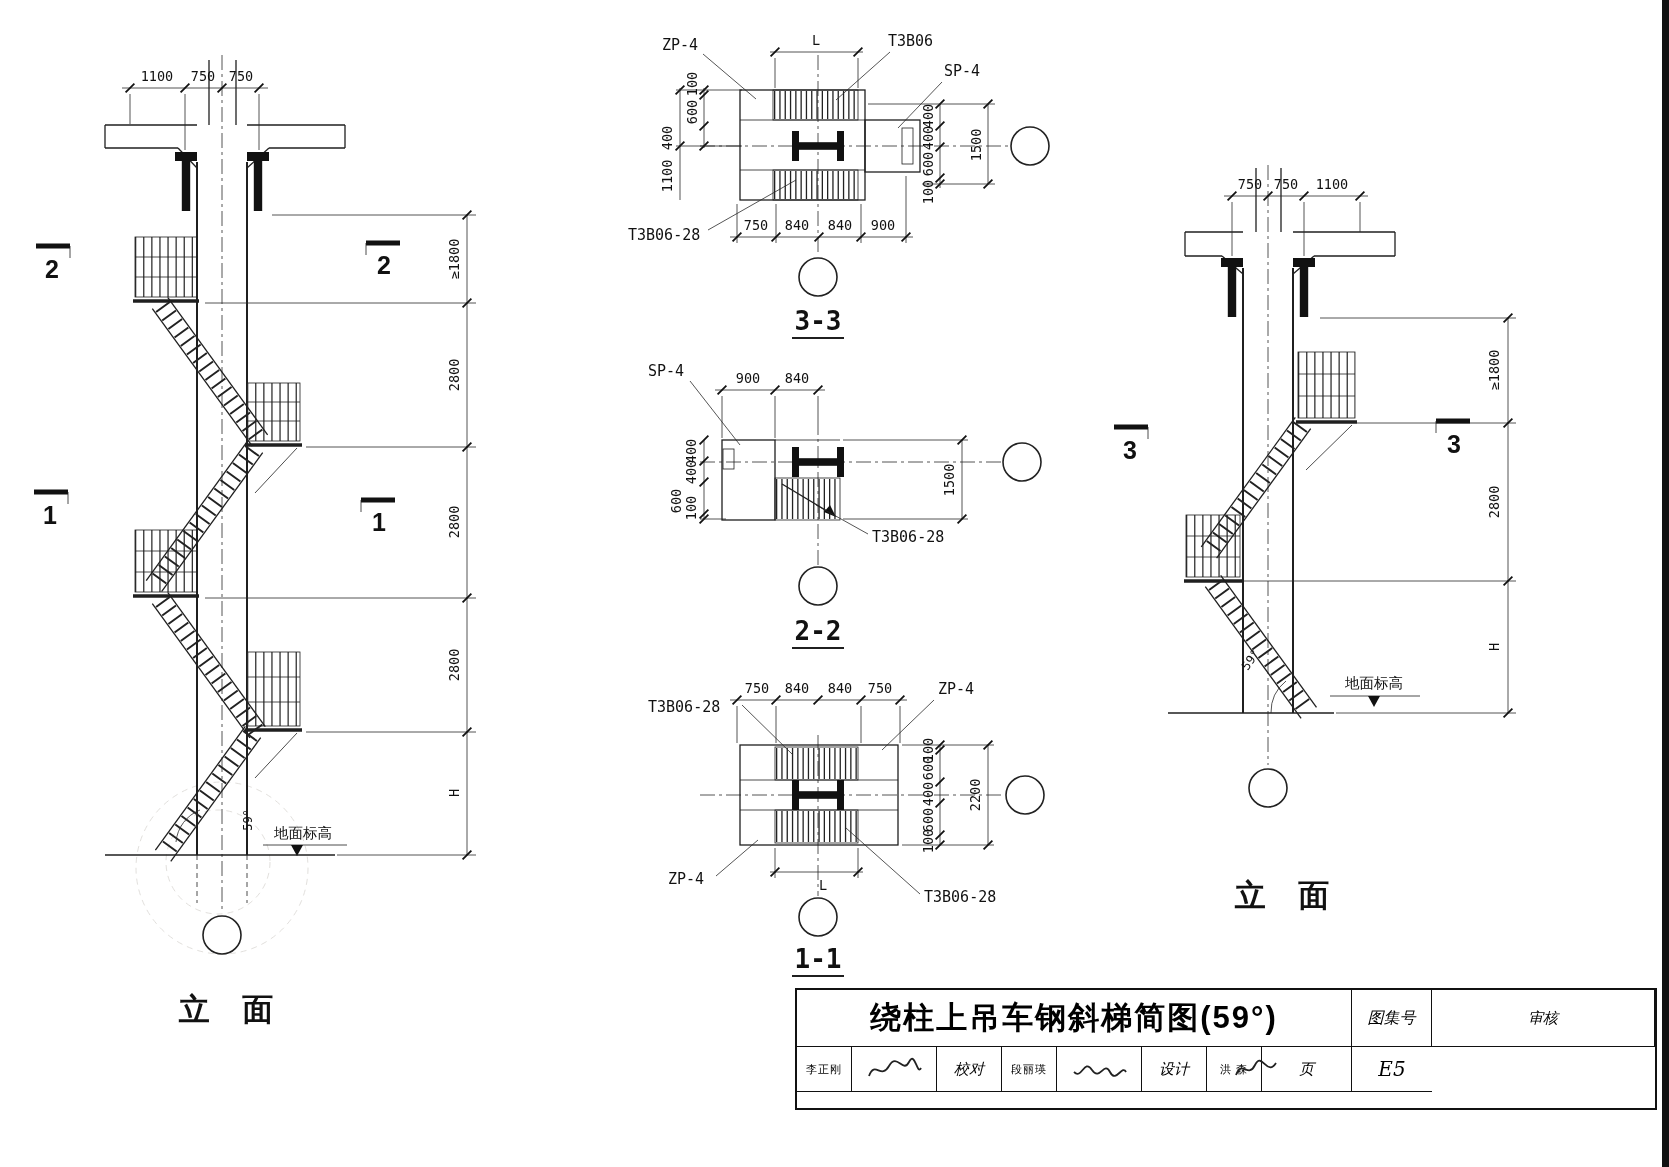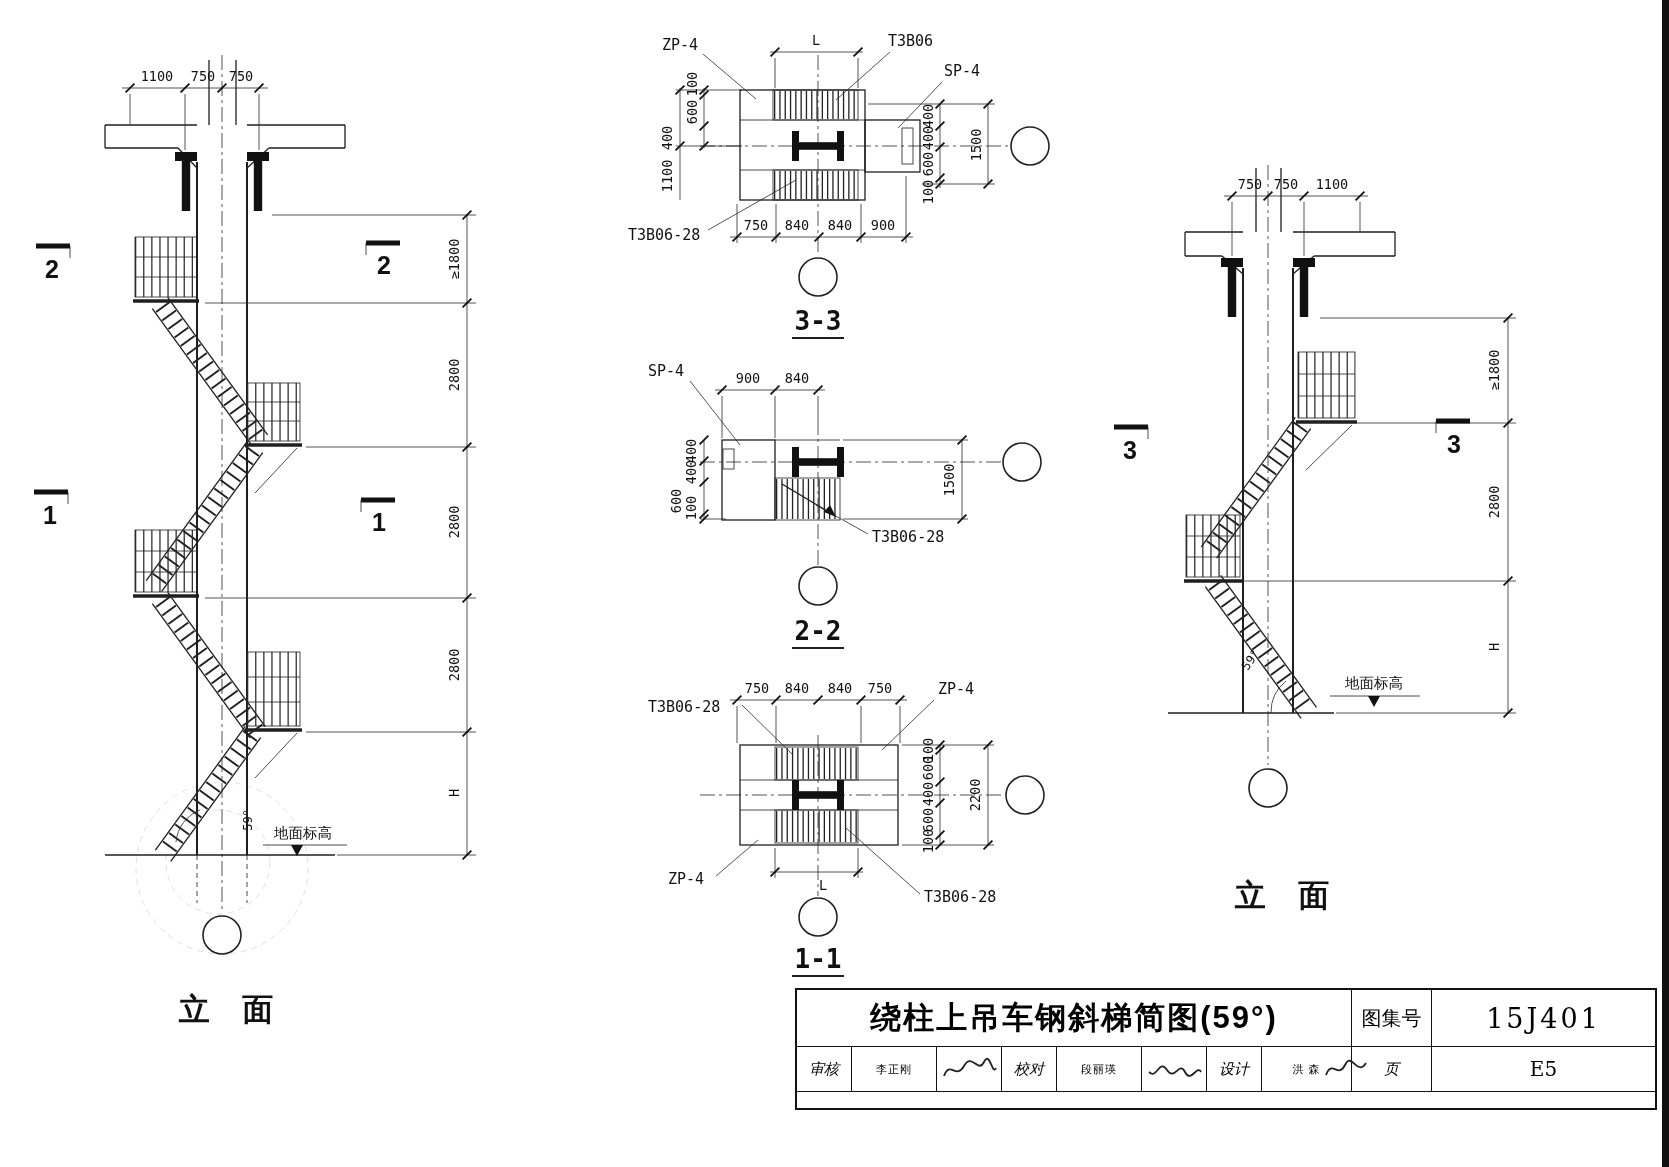--- a/index.html
+++ b/index.html
@@ -32,25 +32,25 @@
 
   
   #titleblock{position:absolute;left:795px;top:988px;width:862px;height:122px;background:#fff;
     border:2.5px solid #111;box-sizing:border-box;display:grid;
     grid-template-columns:55px 85px 65px 55px 85px 65px 55px 90px 80px 1fr;
     grid-template-rows:57px 45px 1fr;}
   #titleblock .cell{border-right:1.5px solid #111;border-bottom:1.5px solid #111;
     display:flex;align-items:center;justify-content:center;position:relative;overflow:visible;}
   #titleblock .nobr{border-right:none;}
   .tb-title{grid-column:1/9;font-weight:bold;font-size:31px;letter-spacing:2px;}
-  .tb-atlas-label{grid-column:9;font-size:20px;}
+  .tb-atlas-label{grid-column:9;font-size:16px;font-style:italic;}
   .tb-atlas-no{grid-column:10;font-family:"DejaVu Serif",serif;font-size:27px;letter-spacing:3px;}
   .tb-small{font-size:15px;font-style:italic;}
   .tb-name{font-size:11px;letter-spacing:1px;}
-  .tb-page-no{font-family:"DejaVu Serif",serif;font-size:20px;}
+  .tb-page-no{font-family:"DejaVu Serif",serif;font-size:20px;font-style:italic;}
   .sig svg{display:block;}
 </style>
 </head>
 <body>
 
 <div id="page">
 
 <svg id="drawing" width="1669" height="1167" viewBox="0 0 1669 1167" xmlns="http://www.w3.org/2000/svg">
   <defs>
     <path id="tk" d="M-4.4,4.4 L4.4,-4.4" stroke="#111" stroke-width="1.8"></path>
@@ -560,21 +560,20 @@
       <text class="mark" x="1454" y="453">3</text>
     </g>
 
     <text class="big" x="1288" y="906">立 面</text>
   </g>
 </svg>
 
 <div id="titleblock">
   <div class="cell tb-title">绕柱上吊车钢斜梯简图(59°)</div>
   <div class="cell tb-atlas-label">图集号</div>
-  <div class="cell tb-atlas-no nobr">15J401</div>
 
   <div class="cell tb-small">审核</div>
   <div class="cell tb-name">李正刚</div>
   <div class="cell sig">
     <svg width="58" height="30" viewBox="0 0 58 30">
       <path d="M4,22 C10,6 16,26 24,12 S38,20 44,8 S52,22 56,14" stroke="#222" stroke-width="1.8" fill="none"></path>
     </svg>
   </div>
   <div class="cell tb-small">校对</div>
   <div class="cell tb-name">段丽瑛</div>

